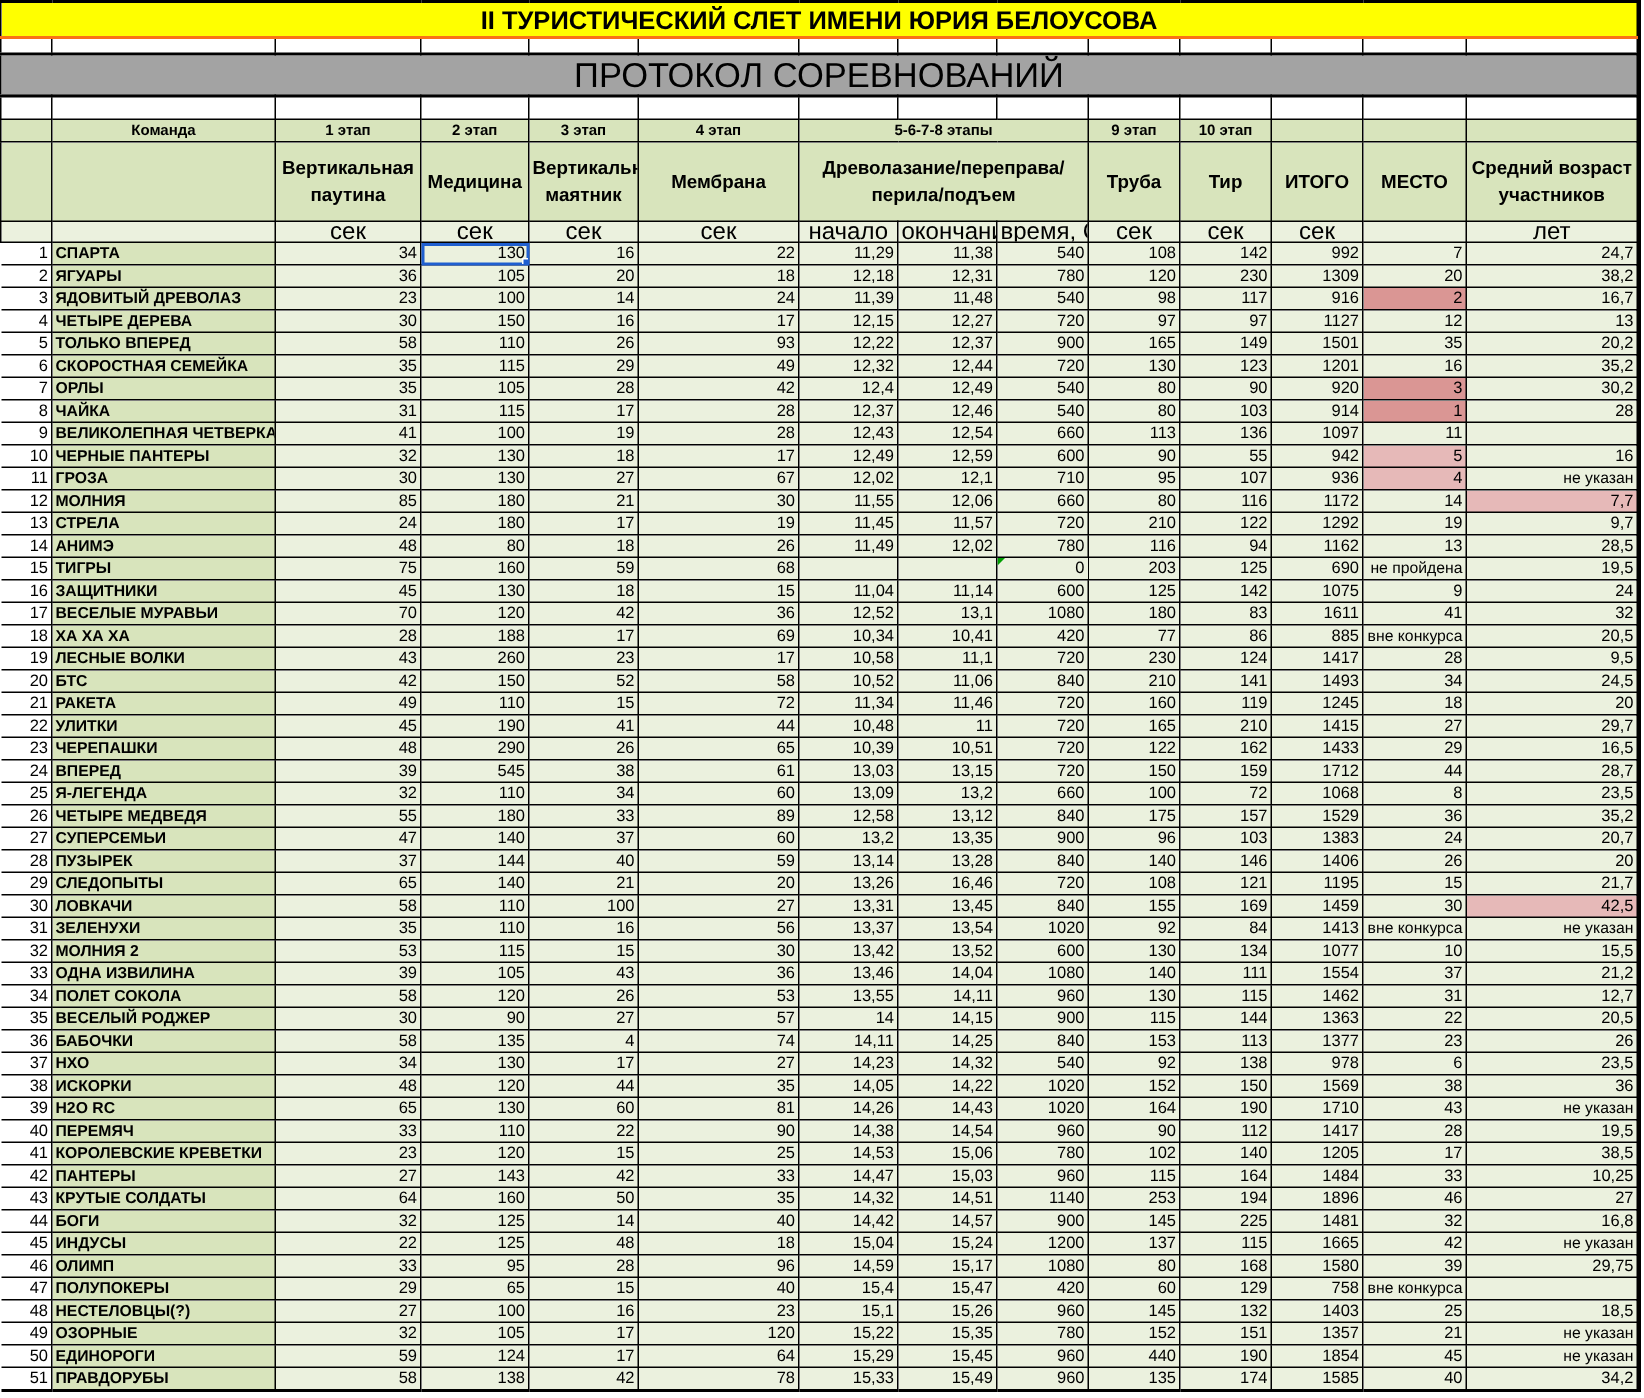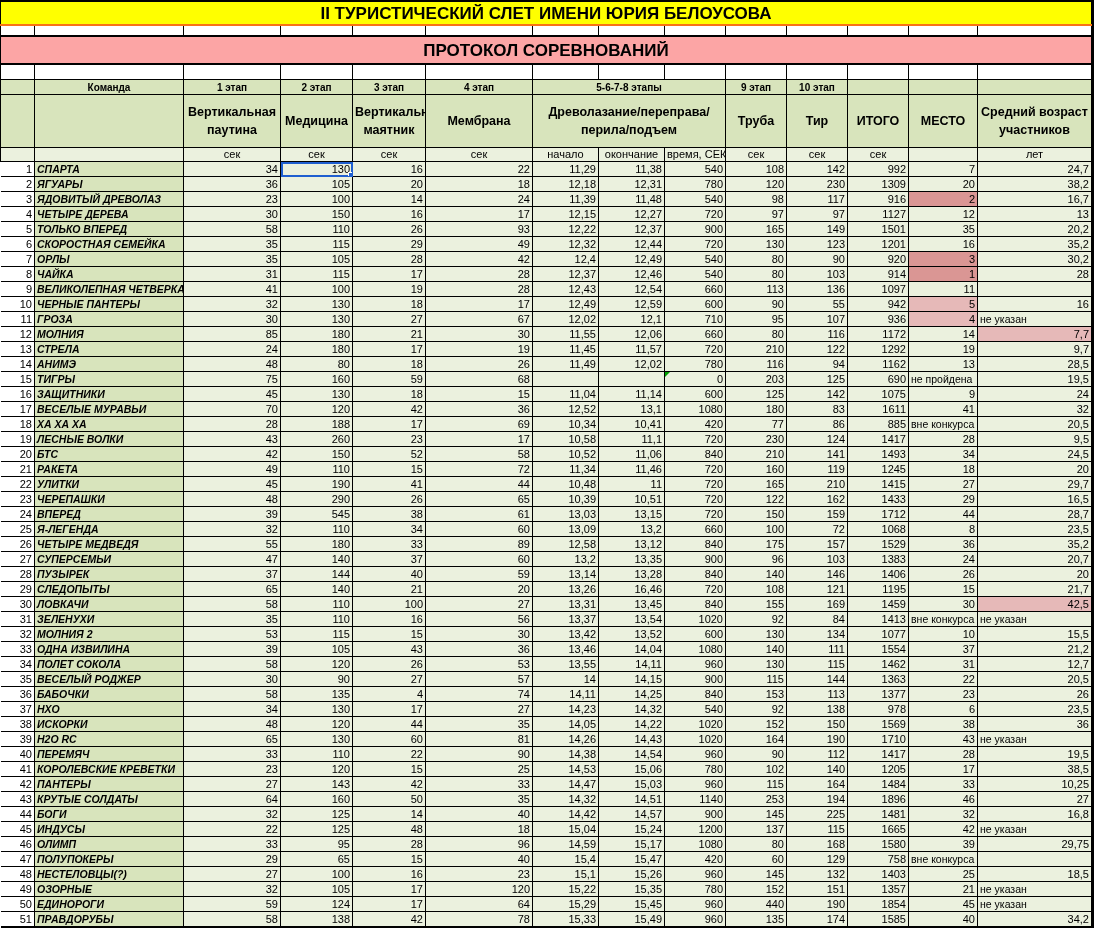--- a/index.html
+++ b/index.html
@@ -2,29 +2,29 @@
 <html><head>
 <meta charset="utf-8">
 <style>
   html, body { margin:0; padding:0; background:#ffffff; }
   body { width:1096px; height:932px; overflow:hidden; font-family:"Liberation Sans", sans-serif; color:#000; }
   .sheet { position:absolute; left:0; top:0; width:1091px; border-right:3px solid #000; }
   table { border-collapse:collapse; table-layout:fixed; width:1091px; }
   td { border:1px solid #000; padding:0 2px; font-size:11px; line-height:13px; height:14px; white-space:nowrap; overflow:hidden; }
   .title td { background:#ffff00; font-weight:bold; font-size:17px; text-align:center; height:22px; border-top:2px solid #000; border-bottom:2px solid #f97316; }
   .blank td { background:#fff; height:9px; border-top:1px solid #000; }
-  .proto td { background:#fca5a5; font-weight:bold; font-size:17px; text-align:center; height:26px; border-top:2px solid #000; border-bottom:2px solid #000;}
+  .proto td { background:#a3a3a3; font-weight:normal; font-size:23px; text-align:center; height:26px; border-top:2px solid #000; border-bottom:2px solid #000;}
   .blank2 td { background:#fff; height:14px; }
   .stage td { background:#d8e4bc; font-weight:bold; font-size:10px; text-align:center; height:14px; }
   .names td { background:#d8e4bc; font-weight:bold; font-size:12.5px; text-align:center; height:52px; white-space:normal; line-height:18px; }
-  .units td { background:#ebf1de; font-size:11px; text-align:center; height:13px; }
+  .units td { background:#ebf1de; font-size:16px; text-align:center; height:13px; }
   .row td { background:#ebf1de; text-align:right; font-size:11px; height:14px; }
   .row td.num { background:#fff; border-left:none; }
-  .row td.team { background:#d8e4bc; text-align:left; font-weight:bold; font-size:10.5px;font-style:italic; }
-  .row td.txt { text-align:left; font-size:10.5px; }
+  .row td.team { background:#d8e4bc; text-align:left; font-weight:bold; font-size:10.5px; }
+  .row td.txt { text-align:right; font-size:10.5px; }
   .row td.hl-strong { background:#da9694; }
   .row td.hl-light { background:#e6b9b8; }
   .row td.selected { outline:2px solid #1f5fd0; outline-offset:-2px; position:relative; }
   .row td.selected::after { content:""; position:absolute; right:-3px; bottom:-3px; width:5px; height:5px; background:#1f5fd0; border:1px solid #fff; }
   .row td.note-mark { position:relative; }
   .row td.note-mark::before { content:""; position:absolute; left:0; top:0; width:0; height:0; border-top:5px solid #00a000; border-right:5px solid transparent; }
   .last td { border-bottom:2px solid #000; }
 </style>
 </head>
 <body>

